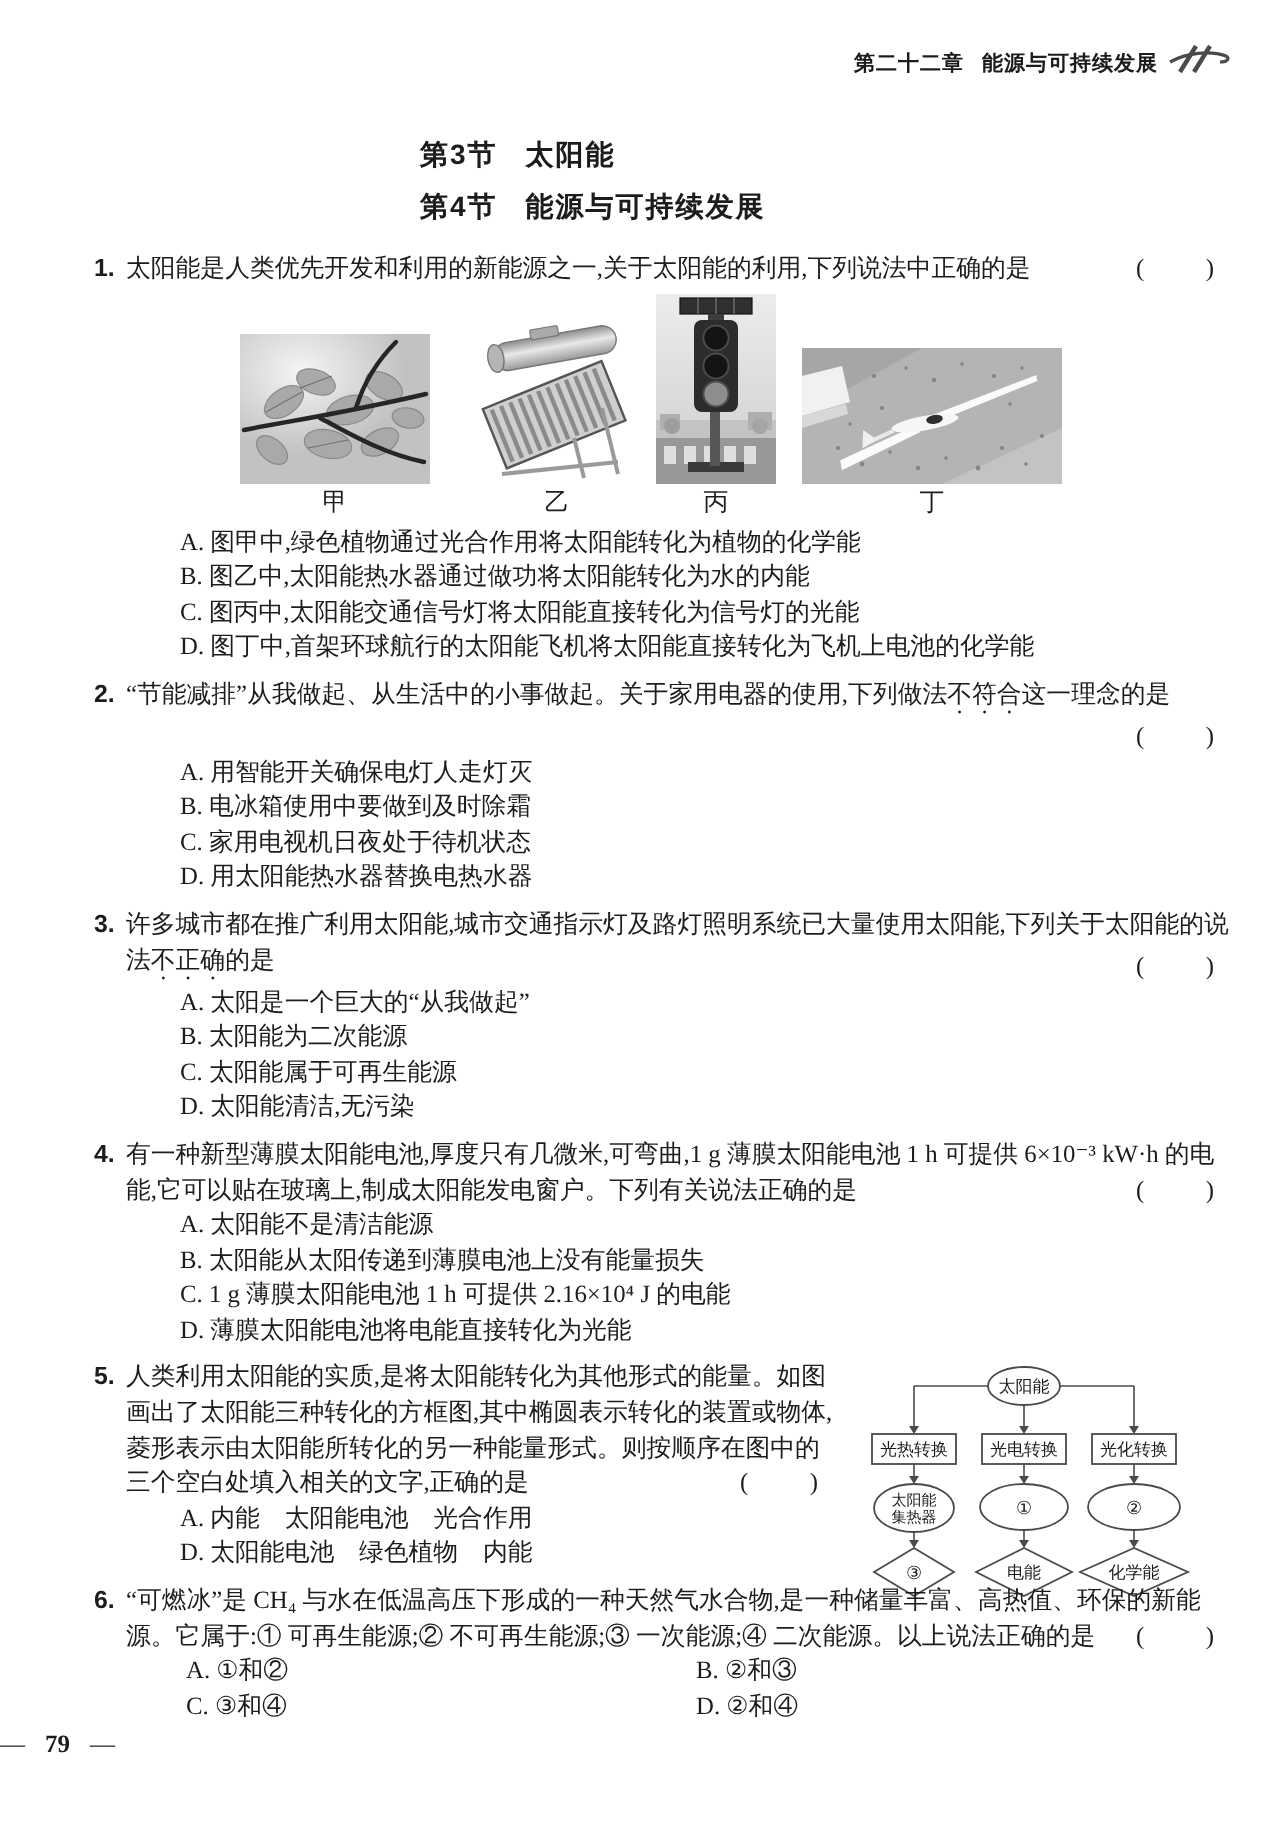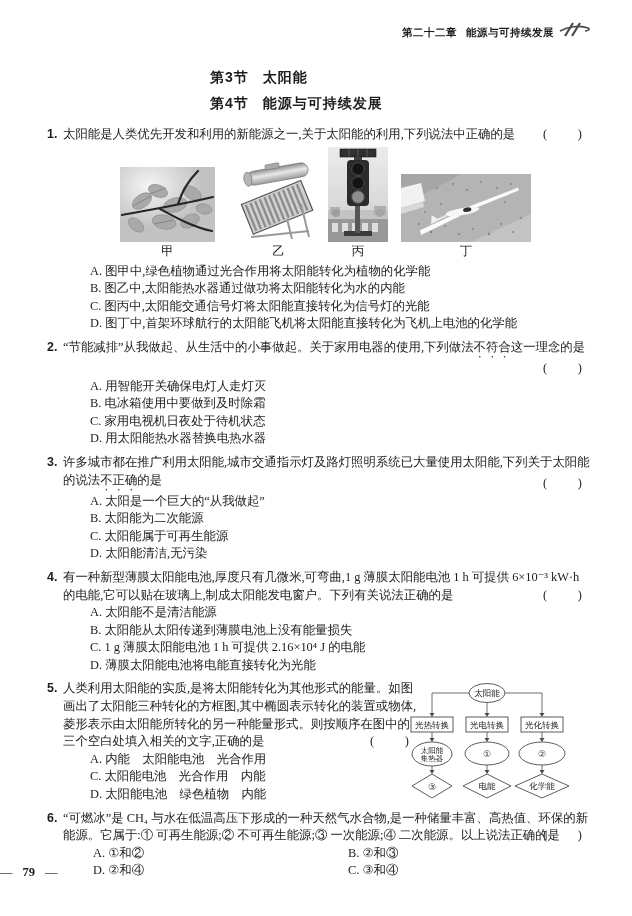--- a/index.html
+++ b/index.html
@@ -1,21 +1,21 @@
 <!DOCTYPE html>
 <html><head>
 <meta charset="utf-8">
 <style>
   html,body{margin:0;padding:0;}
   body{
     width:632px;height:916px;background:#ffffff;color:#1c1c1c;
     font-family:"Liberation Serif","DejaVu Serif",serif;
     font-size:12.4px;line-height:17.6px;overflow:hidden;position:relative;
   }
-  .page{padding:24px 40px 0 47px;}
+  .page{padding:24px 15px 0 47px;}
   
   .header{display:flex;justify-content:flex-end;align-items:center;gap:4px;height:18px;}
   .header .chap{font-family:"Liberation Sans","DejaVu Sans",sans-serif;font-weight:700;font-size:10.5px;letter-spacing:.5px;}
   .header .chap .sp{display:inline-block;width:9px;}
   
   .titles{margin:22px 0 10px 163px;}
   .title-line{font-family:"Liberation Sans","DejaVu Sans",sans-serif;font-weight:700;font-size:14px;line-height:26px;letter-spacing:1px;}
   .title-line .tname{margin-left:14px;}
   
   .question{position:relative;padding-left:16px;margin-bottom:6px;}
@@ -270,21 +270,20 @@
       <div class="option">D. 薄膜太阳能电池将电能直接转化为光能</div>
     </div>
   </div>
 
   <div class="question">
     <span class="qnum">5.</span>
     <div class="q5-body">
       <p class="qtext"><span>人类利用太阳能的实质,是将太阳能转化为其他形式的能量。如图画出了太阳能三种转化的方框图,其中椭圆表示转化的装置或物体,菱形表示由太阳能所转化的另一种能量形式。则按顺序在图中的三个空白处填入相关的文字,正确的是</span><span class="bracket-abs">(　　)</span></p>
       <div class="options">
         <div class="option">A. 内能　太阳能电池　光合作用</div>
-        <div class="option">C. 太阳能电池　光合作用　内能</div>
         <div class="option">D. 太阳能电池　绿色植物　内能</div>
       </div>
     </div>
 
     <div class="q5-diagram">
       <svg width="165" height="126" viewBox="0 0 165 126">
         <g stroke="#4a4a4a" stroke-width="0.8" fill="none">
           <line x1="62" y1="11" x2="25" y2="11"></line>
             <line x1="98" y1="11" x2="135" y2="11"></line>
           <line x1="25" y1="11" x2="25" y2="32"></line>
@@ -334,22 +333,22 @@
       </svg>
     </div>
   </div>
 
   <div class="question">
     <span class="qnum">6.</span>
     <p class="qtext"><span>“可燃冰”是 CH₄ 与水在低温高压下形成的一种天然气水合物,是一种储量丰富、高热值、环保的新能源。它属于:① 可再生能源;② 不可再生能源;③ 一次能源;④ 二次能源。以上说法正确的是</span><span class="bracket-abs">(　　)</span></p>
     <div class="options-grid">
       <div class="option">A. ①和②</div>
       <div class="option">B. ②和③</div>
+      <div class="option">C. ③和④</div>
       <div class="option">D. ②和④</div>
-      <div class="option">C. ③和④</div>
     </div>
   </div>
 
 </div>
 
 <div class="footer">
   <span>—</span><span class="pg">79</span><span>—</span>
 </div>
 
 </body></html>

